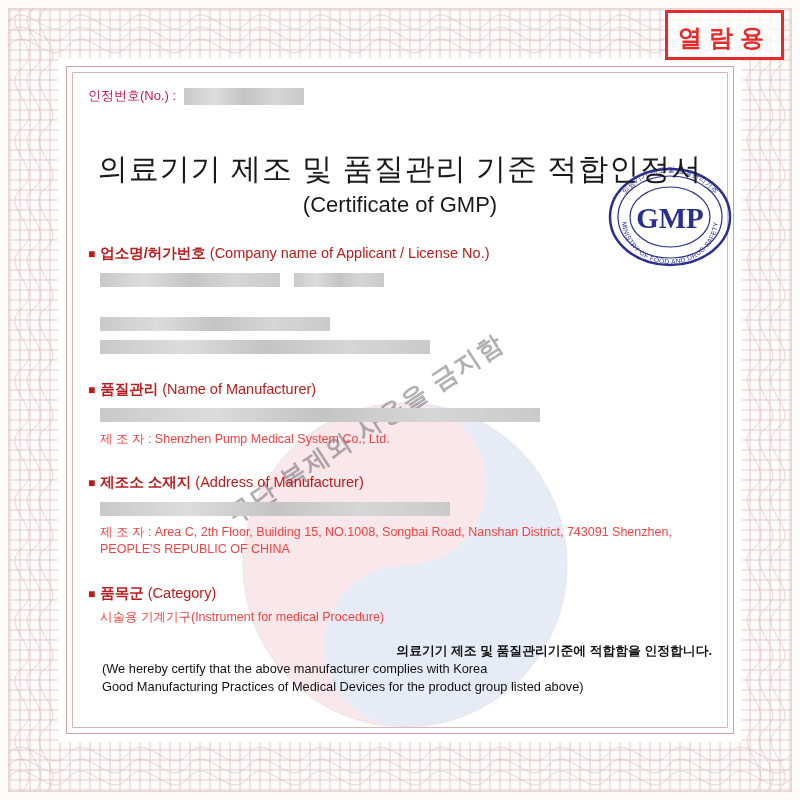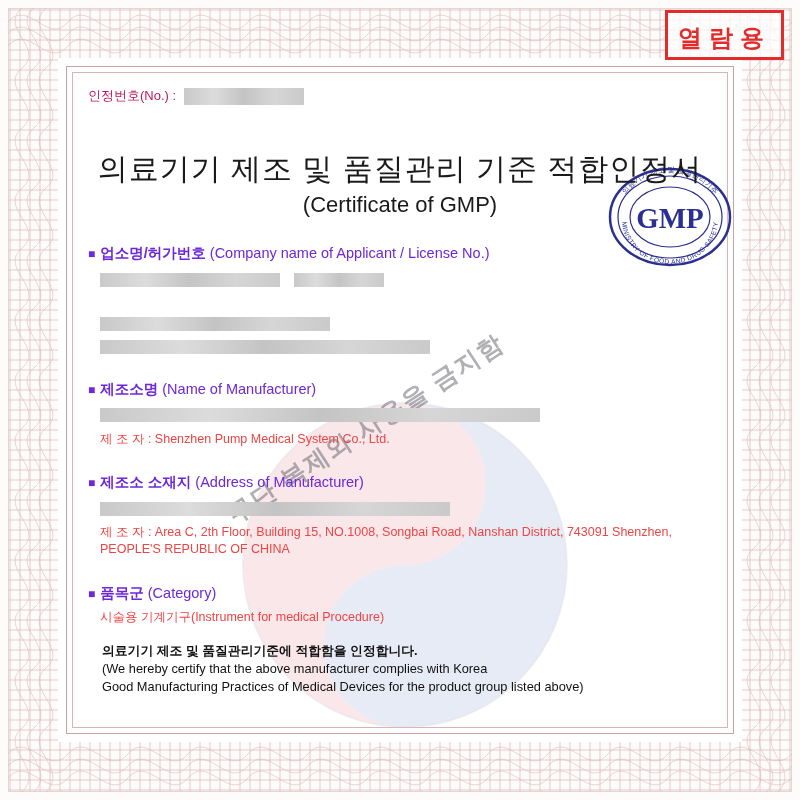--- a/index.html
+++ b/index.html
@@ -152,21 +152,21 @@
     font-size: 22px;
     color: #1a1a1a;
     margin-top: 2px;
   }
 
   .section {
     margin-top: 26px;
   }
   .sec-head {
     font-size: 14.5px;
-    color: #6d28d9;
+    color: #b91c1c;
     font-weight: bold;
   }
   .sec-head .sq { font-size: 12px; margin-right: 5px; }
   .sec-head .en { font-weight: normal; }
   .sec-body {
     margin-top: 7px;
     padding-left: 12px;
     font-size: 13px;
     color: #2b2b2b;
     line-height: 1.45;
@@ -188,21 +188,21 @@
     height: 110px;
   }
 
   .footer-cert {
     margin-top: 16px;
     padding-left: 14px;
     font-size: 12.8px;
     color: #111;
     line-height: 1.42;
   }
-  .footer-cert .ko { font-weight: bold; }
+  .footer-cert .ko { font-weight: bold; text-align: right; }
 </style>
 </head>
 <body>
 
 <div id="cert">
 
   <div class="border-frame"></div>
 
   <svg class="wave-top" viewBox="0 0 784 52" preserveAspectRatio="none">
     <g fill="none" stroke="#d9b3b3" stroke-width="1">
@@ -291,21 +291,21 @@
 
     <div class="section">
       <div class="sec-body">
         <span class="redact" style="width:230px;"></span><br>
         <span class="redact" style="width:330px; margin-top:6px;"></span>
       </div>
     </div>
 
     <div class="section">
       <div class="sec-head">
-        <span class="sq">■</span><span>제조소명</span>
+        <span class="sq">■</span><span>품질관리</span>
         <span class="en">(Name of Manufacturer)</span>
       </div>
       <div class="sec-body">
         <span class="redact" style="width:440px;"></span>
       </div>
       <div class="sub-line">제 조 자 : Shenzhen Pump Medical System Co., Ltd.</div>
     </div>
 
     <div class="section">
       <div class="sec-head">

